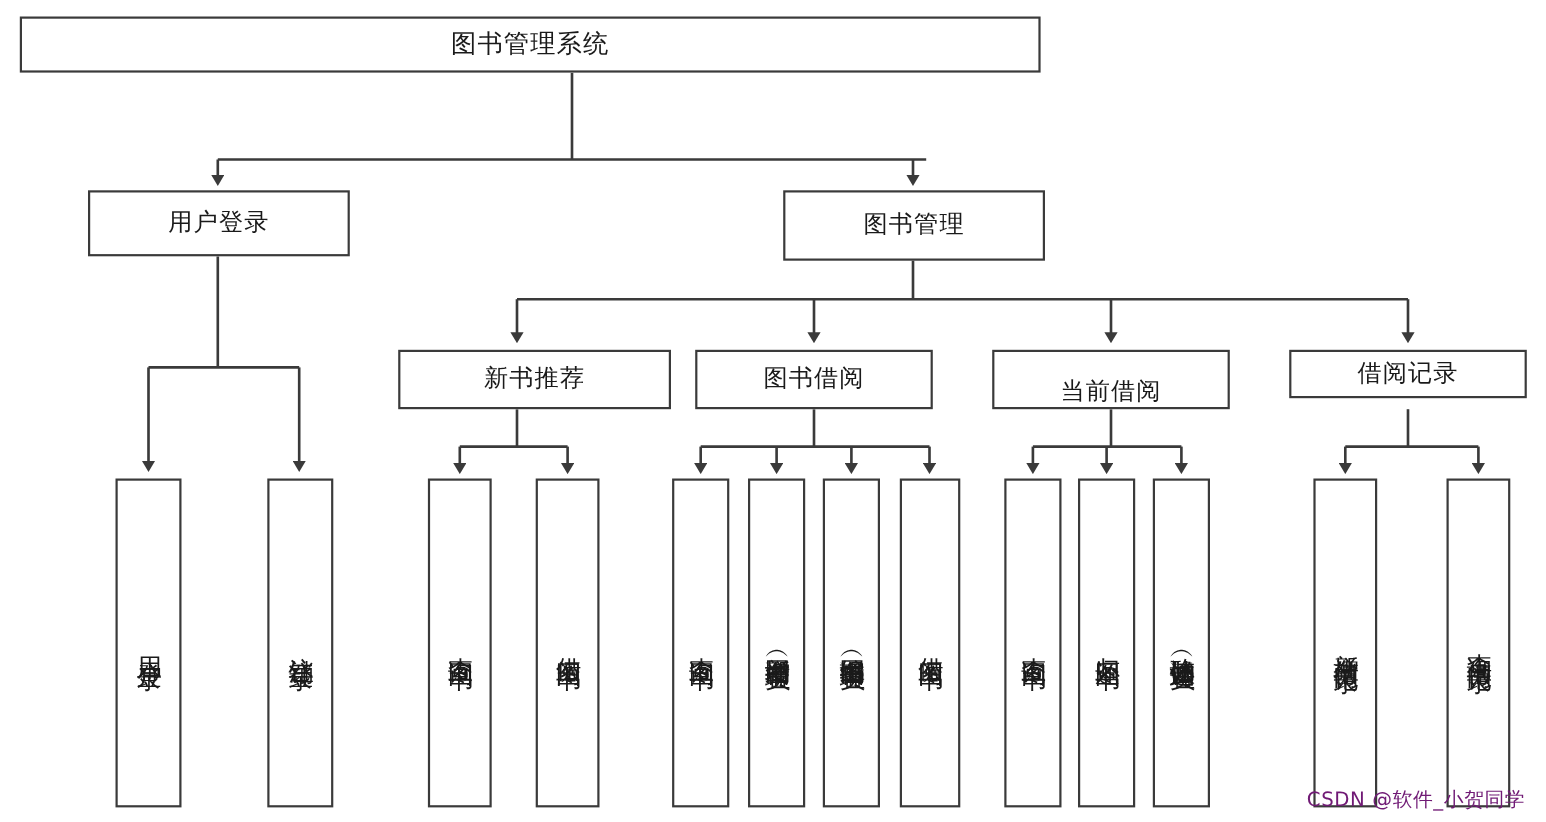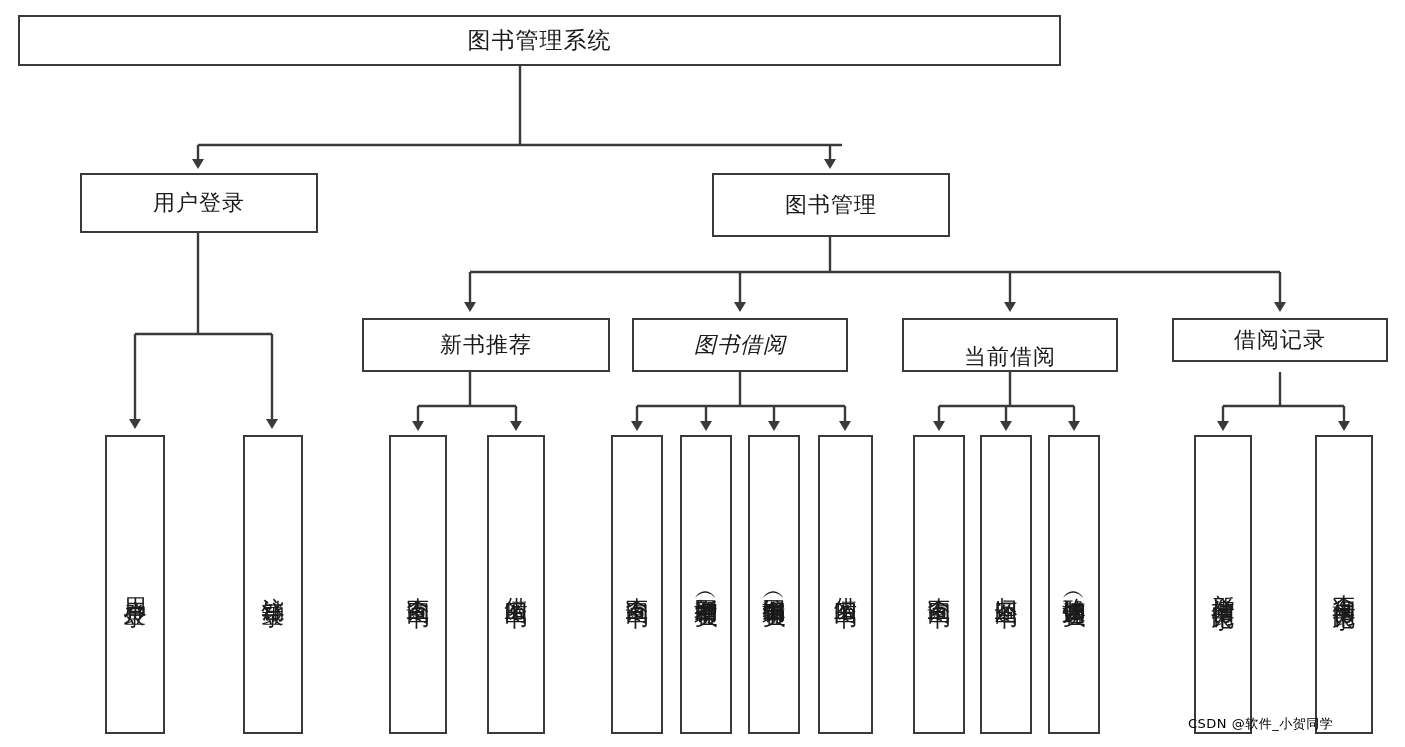--- a/index.html
+++ b/index.html
@@ -53,22 +53,22 @@
     align-items: center;
     justify-content: center;
     text-align: center;
     padding: 6px 0;
   }
   .node-v.tight {
     letter-spacing: 1px;
   }
   .watermark {
     position: absolute;
-    font-size: 13px;
-    color: #000000;
+    font-size: 18px;
+    color: #701a75;
     white-space: nowrap;
     letter-spacing: 0.5px;
   }
 </style>
 </head>
 <body>
 
 <div id="canvas">
 
   <svg class="connectors" viewBox="0 0 1405 747" xmlns="http://www.w3.org/2000/svg">
@@ -114,35 +114,35 @@
       <path d="M1006,406 L1006,422" marker-end="url(#arrow)"></path>
       <path d="M1074,406 L1074,422" marker-end="url(#arrow)"></path>
 
       <path d="M1280,372 L1280,406"></path>
       <path d="M1223,406 L1344,406"></path>
       <path d="M1223,406 L1223,422" marker-end="url(#arrow)"></path>
       <path d="M1344,406 L1344,422" marker-end="url(#arrow)"></path>
     </g>
   </svg>
 
-  <div class="node node-h node-root" style="left:18px; top:15px; width:1043px; height:51px;justify-content:center;">
+  <div class="node node-h node-root" style="left:18px; top:15px; width:928px; height:51px;justify-content:center;">
     <span>图书管理系统</span>
   </div>
 
   <div class="node node-h" style="left:80px; top:173px; width:238px; height:60px;">
     <span>用户登录</span>
   </div>
   <div class="node node-h" style="left:712px; top:173px; width:238px; height:64px;">
     <span>图书管理</span>
   </div>
 
   <div class="node node-h" style="left:362px; top:318px; width:248px; height:54px;">
     <span>新书推荐</span>
   </div>
-  <div class="node node-h" style="left:632px; top:318px; width:216px; height:54px;font-style:italic;">
+  <div class="node node-h" style="left:632px; top:318px; width:216px; height:54px;">
     <span>图书借阅</span>
   </div>
   <div class="node node-h" style="left:902px; top:318px; width:216px; height:54px;align-items:flex-end;">
     <span>当前借阅</span>
   </div>
   <div class="node node-h" style="left:1172px; top:318px; width:216px; height:44px;">
     <span>借阅记录</span>
   </div>
 
   <div class="node node-v" style="left:105px; top:435px; width:60px; height:299px;">

